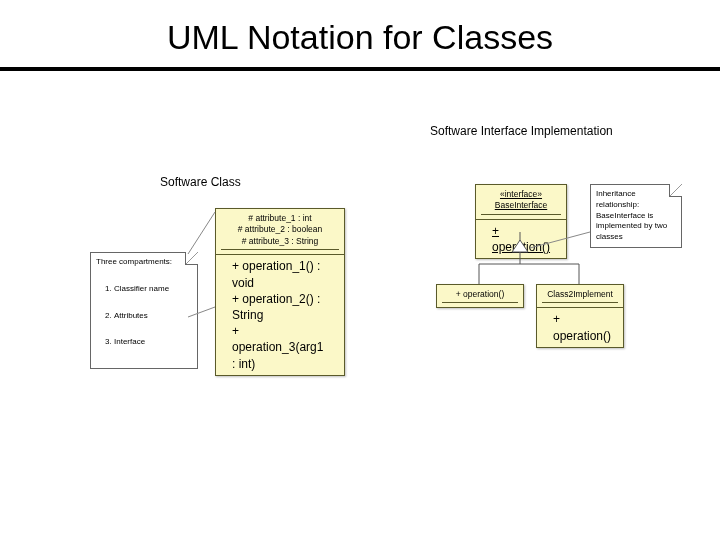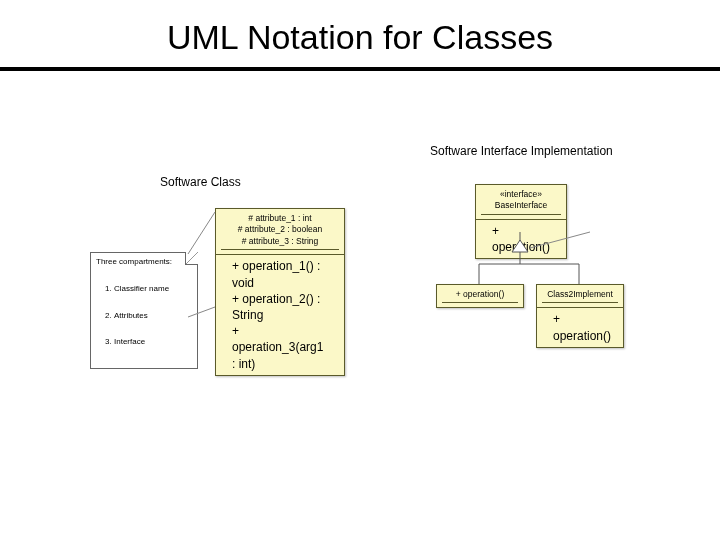--- a/index.html
+++ b/index.html
@@ -83,21 +83,21 @@
 </style>
 </head>
 <body>
 
 <div class="title">UML Notation for Classes</div>
 <div class="hr"></div>
 
 <div class="stage">
 
   <div class="label" style="left:160px; top:83px;">Software Class</div>
-  <div class="label" style="left:430px; top:52px;">Software Interface Implementation</div>
+  <div class="label" style="left:430px; top:32px;">Software Interface Implementation</div>
 
   <div class="note" style="left:90px; top:160px; width:96px;">
     <div>Three compartments:</div>
     <ol>
       <li>Classifier name</li>
       <li>Attributes</li>
       <li>Interface</li>
     </ol>
   </div>
 
@@ -107,21 +107,21 @@
       <div>#  attribute_2 : boolean</div>
       <div>#  attribute_3 : String</div>
     </div>
     <div class="sec">
       <div>+  operation_1() : void</div>
       <div>+  operation_2() : String</div>
       <div>+  operation_3(arg1 : int)</div>
     </div>
   </div>
 
-  <div class="uml" style="left:475px; top:92px; width:90px;">
+  <div class="uml" style="left:475px; top:92px; width:90px;text-decoration:underline;">
     <div class="sec" style="text-align:center">
       <span>«interface»</span><br>
       <span>BaseInterface</span>
     </div>
     <div class="sec">
       <div>+  operation()</div>
     </div>
   </div>
 
   <div class="uml" style="left:436px; top:192px; width:86px;">
@@ -129,20 +129,23 @@
       <div>+  operation()</div>
     </div>
   </div>
   <div class="uml" style="left:536px; top:192px; width:86px;">
     <div class="sec">Class2Implement</div>
     <div class="sec">
       <div>+  operation()</div>
     </div>
   </div>
 
+  <div class="note" style="left:590px; top:92px; width:80px;">
+    <span>Inheritance relationship: BaseInterface is implemented by two classes</span>
+  </div>
 
   <svg class="lines" width="720" height="448">
 
     <line x1="188" y1="162" x2="215" y2="120" stroke="#888" stroke-width="1"></line>
     <line x1="188" y1="225" x2="215" y2="215" stroke="#888" stroke-width="1"></line>
 
     <line x1="520" y1="140" x2="520" y2="158" stroke="#555" stroke-width="1"></line>
 
     <polygon points="520,148 512,160 528,160" fill="#fff" stroke="#555" stroke-width="1"></polygon>
 

